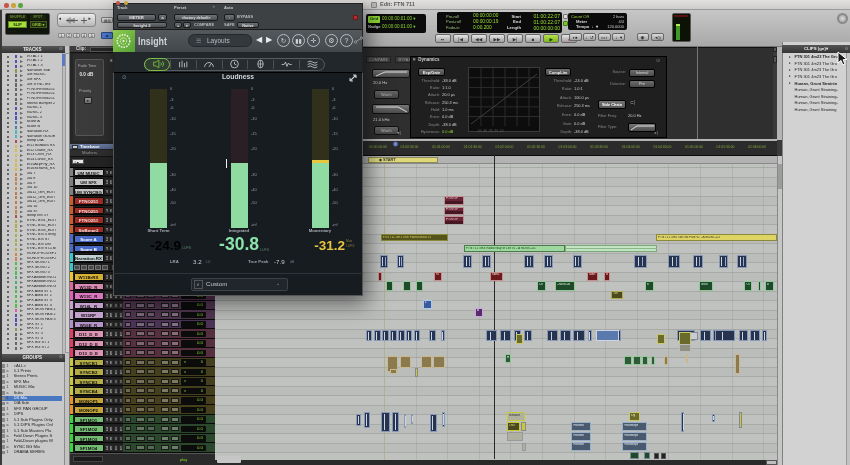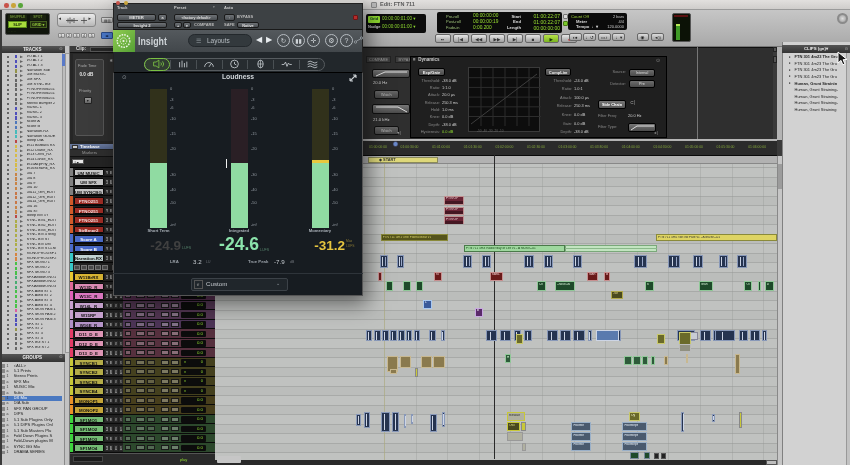--- a/index.html
+++ b/index.html
@@ -1892,23 +1892,23 @@
     <div class="t" style="left:219px;top:117px;width:12px;height:4px;"><span style="font-size:4px;color:#939aa1">-10</span></div>
     <div class="t" style="left:219px;top:131.5px;width:12px;height:4px;"><span style="font-size:4px;color:#939aa1">-15</span></div>
     <div class="t" style="left:219px;top:146.5px;width:12px;height:4px;"><span style="font-size:4px;color:#939aa1">-20</span></div>
     <div class="t" style="left:219px;top:172.5px;width:12px;height:4px;"><span style="font-size:4px;color:#939aa1">-30</span></div>
     <div class="t" style="left:219px;top:187.5px;width:12px;height:4px;"><span style="font-size:4px;color:#939aa1">-40</span></div>
     <div class="t" style="left:219px;top:200.5px;width:12px;height:4px;"><span style="font-size:4px;color:#939aa1">-50</span></div>
     <div class="t" style="left:219px;top:223px;width:12px;height:4px;"><span style="font-size:4px;color:#939aa1">-inf</span></div>
     <div class="t" style="left:27.5px;top:229px;width:36px;height:5px;text-align:center;"><span style="font-size:4.2px;color:#aab1b8;font-weight:bold">Short Term</span></div>
     <div class="t" style="left:108px;top:229px;width:36px;height:5px;text-align:center;"><span style="font-size:4.2px;color:#aab1b8;font-weight:bold">Integrated</span></div>
     <div class="t" style="left:189px;top:229px;width:36px;height:5px;text-align:center;"><span style="font-size:4.2px;color:#aab1b8;font-weight:bold">Momentary</span></div>
-    <div class="t" style="left:20px;top:238.5px;width:48px;height:14px;text-align:right;"><span style="font-size:13.5px;color:#404040;font-weight:bold">-24.9</span></div>
+    <div class="t" style="left:20px;top:238.5px;width:48px;height:14px;text-align:right;"><span style="font-size:13.5px;color:#000000;font-weight:bold">-24.9</span></div>
     <div class="t" style="left:69px;top:247px;width:14px;height:5px;"><span style="font-size:3.6px;color:#55806a">LUFS</span></div>
-    <div class="t" style="left:94px;top:235.5px;width:52px;height:18px;text-align:right;"><span style="font-size:17.5px;color:#8be3ab;font-weight:bold">-24.6</span></div>
+    <div class="t" style="left:94px;top:235.5px;width:52px;height:18px;text-align:right;"><span style="font-size:17.5px;color:#8be3ab;font-weight:bold">-30.8</span></div>
     <div class="t" style="left:147px;top:249px;width:14px;height:5px;"><span style="font-size:3.6px;color:#55806a">LUFS</span></div>
     <div class="t" style="left:186px;top:238.5px;width:46px;height:14px;text-align:right;"><span style="font-size:13.5px;color:#e6c53f;font-weight:bold">-31.2</span></div>
     <div class="t" style="left:233px;top:240px;width:14px;height:5px;"><span style="font-size:3.3px;color:#8a7a35">Max</span></div>
     <div class="t" style="left:233px;top:244.5px;width:14px;height:5px;"><span style="font-size:3.3px;color:#8a7a35">LUFS</span></div>
     <div class="t" style="left:57px;top:260px;width:16px;height:5px;"><span style="font-size:4.3px;color:#9aa1a8;font-weight:bold">LRA</span></div>
     <div class="t" style="left:80px;top:258.5px;width:16px;height:7px;"><span style="font-size:6.2px;color:#c8cdd2">3.2</span></div>
     <div class="t" style="left:93px;top:261px;width:10px;height:5px;"><span style="font-size:3.4px;color:#70767c">LU</span></div>
     <div class="t" style="left:135px;top:260px;width:26px;height:5px;"><span style="font-size:4.3px;color:#9aa1a8;font-weight:bold">True Peak</span></div>
     <div class="t" style="left:161px;top:258.5px;width:18px;height:7px;"><span style="font-size:6.2px;color:#c8cdd2">-7.9</span></div>
     <div class="t" style="left:177px;top:261px;width:10px;height:5px;"><span style="font-size:3.4px;color:#70767c">dB</span></div>

